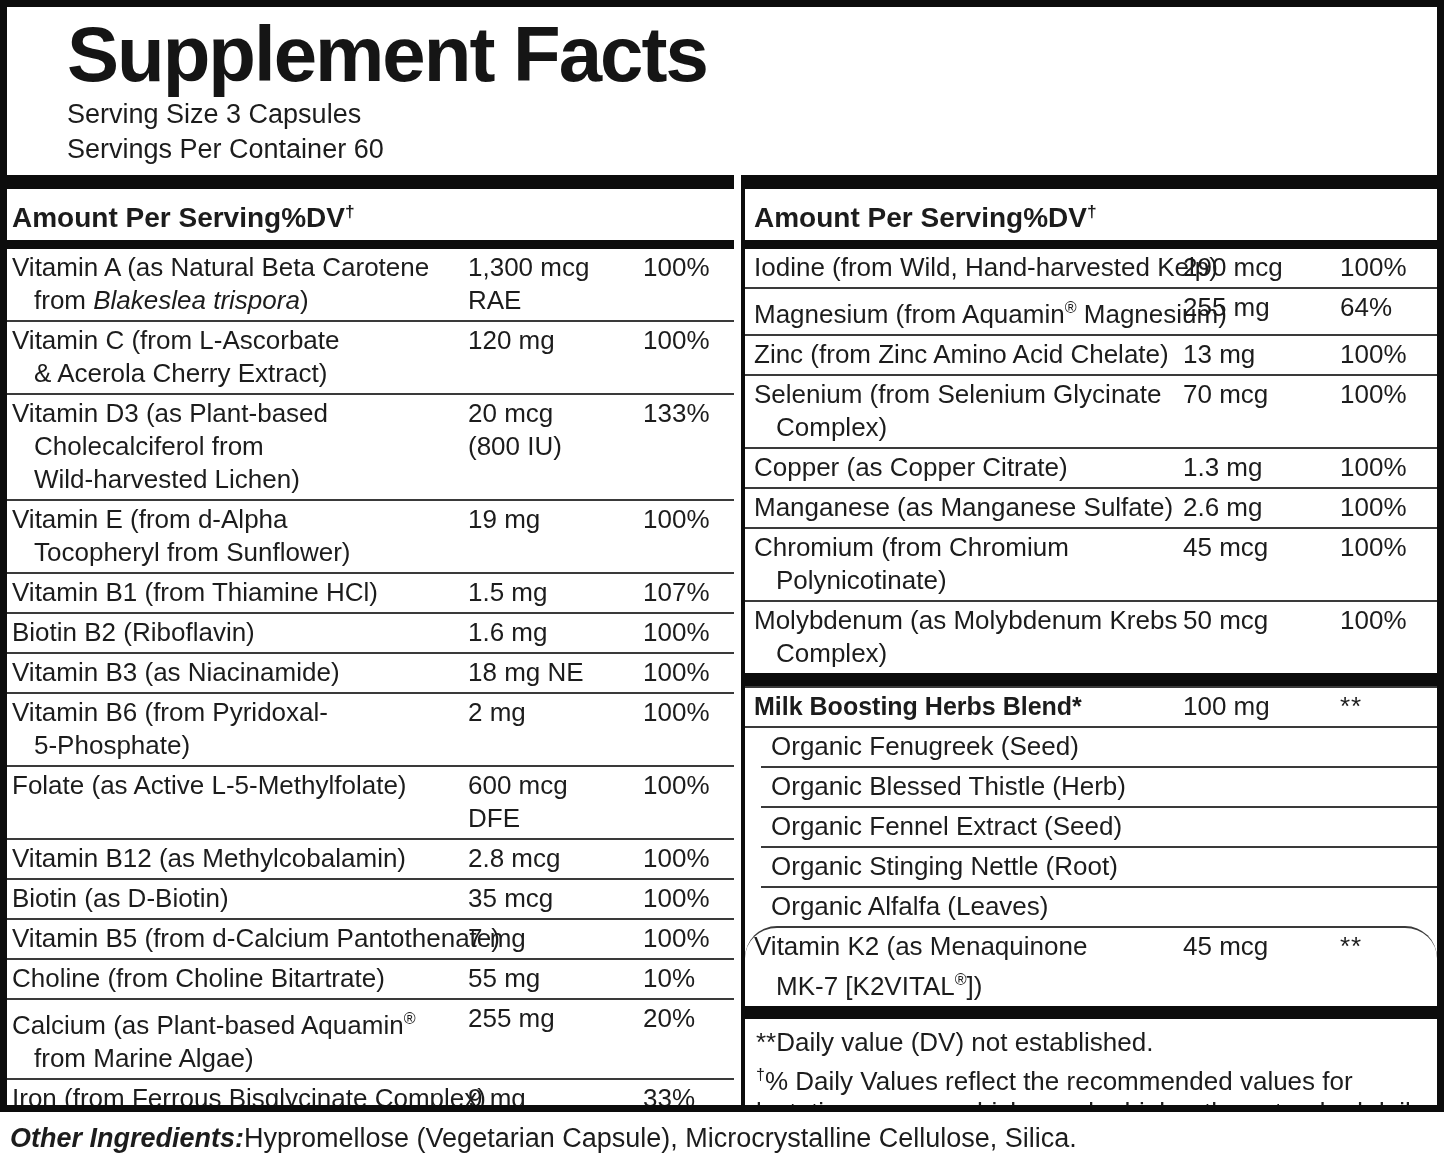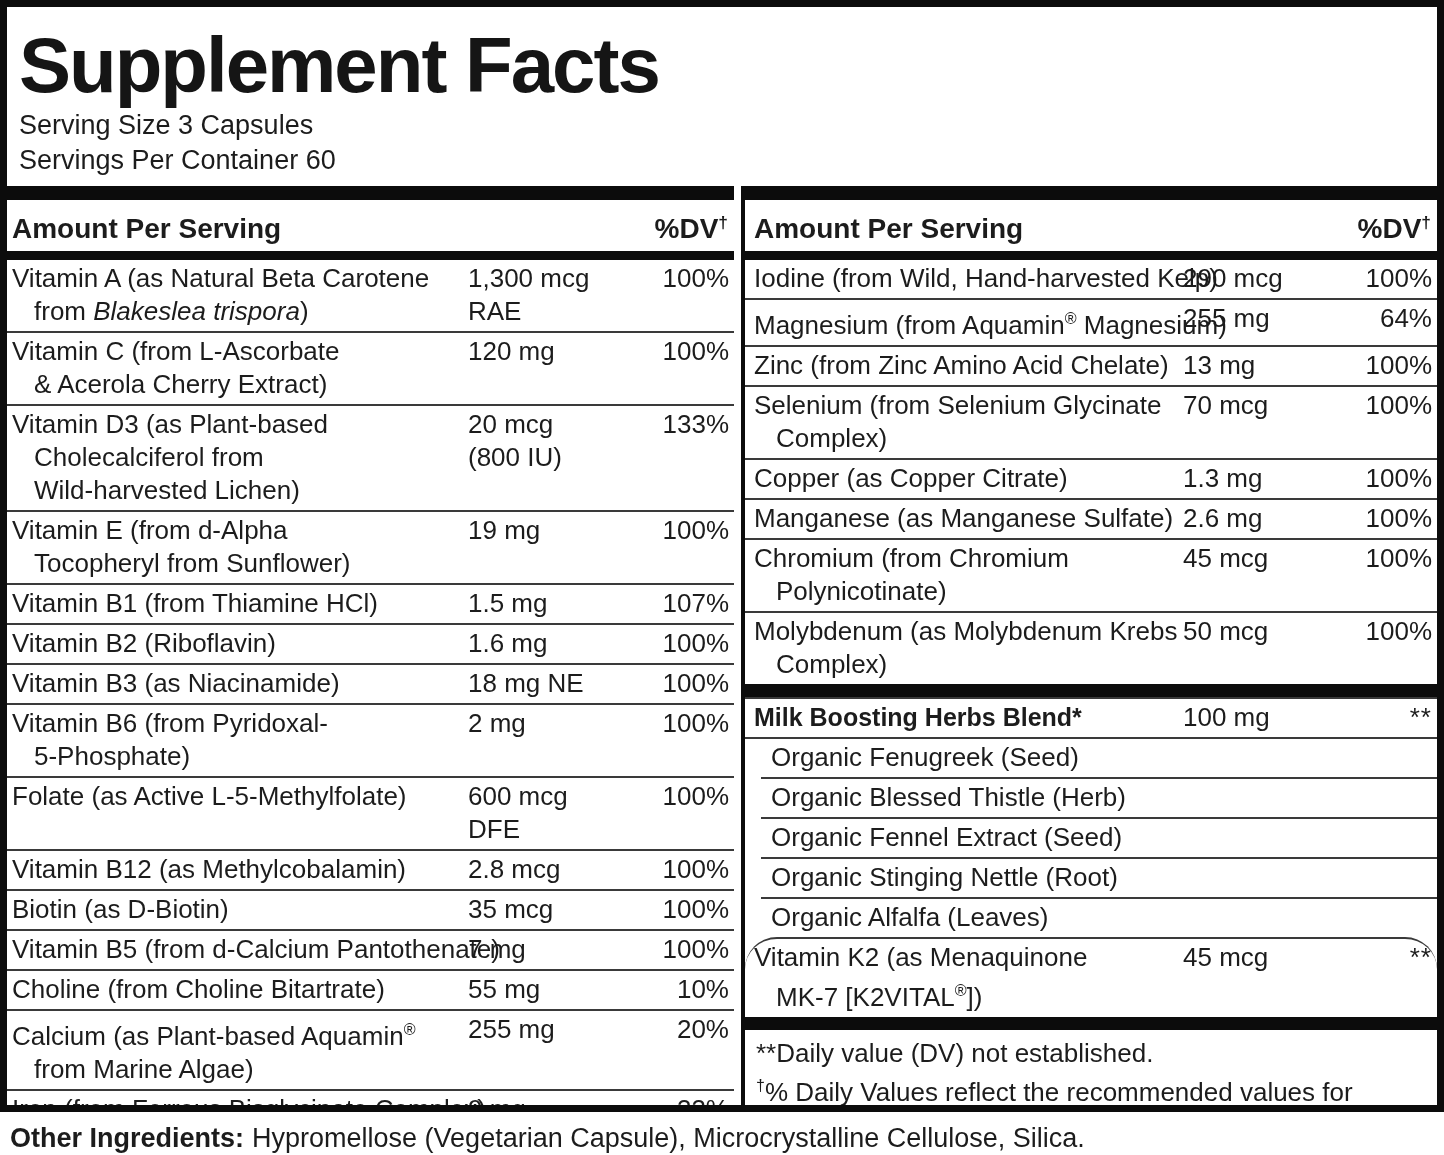--- a/index.html
+++ b/index.html
@@ -9,76 +9,76 @@
     font-family: "Liberation Sans", "DejaVu Sans", sans-serif;
     color: #1c1c1c;
   }
   .label-box {
     width: 1444px; height: 1112px;
     border: 7px solid #0c0c0c;
     display: flex; flex-direction: column;
     overflow: hidden;
     background: #ffffff;
   }
-  .header-block { padding: 15px 0 8px 12px; flex: 0 0 auto; }
+  .header-block { padding: 4px 0 8px 12px; flex: 0 0 auto; margin-left: 48px; }
   .title {
     font-size: 78px; font-weight: bold; letter-spacing: -2px;
     line-height: 86px; color: #151515; white-space: nowrap;
   }
   .serving-line { font-size: 27px; line-height: 35px; white-space: nowrap; }
 
   .columns { flex: 1 1 auto; display: flex; align-items: stretch; }
   .col { display: flex; flex-direction: column; overflow: hidden; }
   .col-left  { width: 727px; }
   .col-divider { width: 4px; background: #0c0c0c; margin-left: 7px; flex: 0 0 auto; }
   .col-right { flex: 1; }
 
   .bar-thick { height: 14px; background: #0c0c0c; flex: 0 0 auto; }
   .bar-mid   { height: 9px;  background: #0c0c0c; flex: 0 0 auto; }
   .bar-section { height: 13px; background: #0c0c0c; flex: 0 0 auto; }
 
   .col-header {
-    display: flex; justify-content: space-between; align-items: flex-end;
+    display: flex; align-items: flex-end;
     font-weight: bold; font-size: 28px; line-height: 36px;
     padding: 4px 6px 4px 6px;
   }
   .col-left  .col-header { padding-left: 5px; }
   .col-right .col-header { padding-left: 9px; }
   sup { font-size: 62%; }
 
   .rows { display: flex; flex-direction: column; }
   .row { display: flex; padding: 2px 5px 3px 5px; font-size: 26px; line-height: 33px; gap: 25px; }
   .col-right .row { padding-left: 9px; }
   .rows > .row + .row { border-top: 2px solid #3a3a3a; }
   .row-name { flex: 1 1 auto; min-width: 0; }
   .name-line { white-space: nowrap; }
   .name-line.indent { padding-left: 22px; }
   .row-amount { flex: 0 0 auto; white-space: nowrap; }
   .col-left  .row-amount { width: 150px; }
   .col-right .row-amount { width: 132px; }
   .amount-line + .amount-line { padding-right: 10px; }
-  .row-dv { flex: 0 0 auto; text-align: right; white-space: nowrap; }
+  .row-dv { flex: 0 0 auto; text-align: left; white-space: nowrap; }
   .col-left  .row-dv { width: 86px; }
   .col-right .row-dv { width: 92px; }
   .row-dv.stars { letter-spacing: 1px; }
 
   .herb-header { border-top: 2px solid #3a3a3a; border-bottom: 2px solid #3a3a3a; }
   .herb-header .row-name { font-weight: bold; font-size: 25px; }
   .herb-item {
     margin-left: 16px; padding: 2px 8px 3px 10px;
     font-size: 26px; line-height: 33px; white-space: nowrap;
   }
   .herb-item + .herb-item { border-top: 2px solid #3a3a3a; }
   .k2-row { border-top: 2px solid #3a3a3a; border-radius: 32px; }
 
   .footnotes { padding: 7px 10px 0 11px; }
   .footnote { font-size: 26px; line-height: 32px; }
 
   .other-ing { margin: 9px 0 0 10px; font-size: 27px; line-height: 34px; }
-  .oi-label { font-weight: bold; margin-right: 8px; }
+  .oi-label { font-weight: bold; margin-right: 0; font-style: italic; }
   i { }
 </style>
 </head>
 <body>
 
 <div class="label-box">
 
   <div class="header-block">
     <div class="title">Supplement Facts</div>
     <div class="serving-line">Serving Size 3 Capsules</div>
@@ -142,21 +142,21 @@
             <div class="row-name">
               <div class="name-line">Vitamin B1 (from Thiamine HCl)</div>
             </div>
             <div class="row-amount">
               <div class="amount-line">1.5 mg</div>
             </div>
             <div class="row-dv">107%</div>
           </div>
           <div class="row">
             <div class="row-name">
-              <div class="name-line">Vitamin B2 (Riboflavin)</div>
+              <div class="name-line">Biotin B2 (Riboflavin)</div>
             </div>
             <div class="row-amount">
               <div class="amount-line">1.6 mg</div>
             </div>
             <div class="row-dv">100%</div>
           </div>
           <div class="row">
             <div class="row-name">
               <div class="name-line">Vitamin B3 (as Niacinamide)</div>
             </div>

